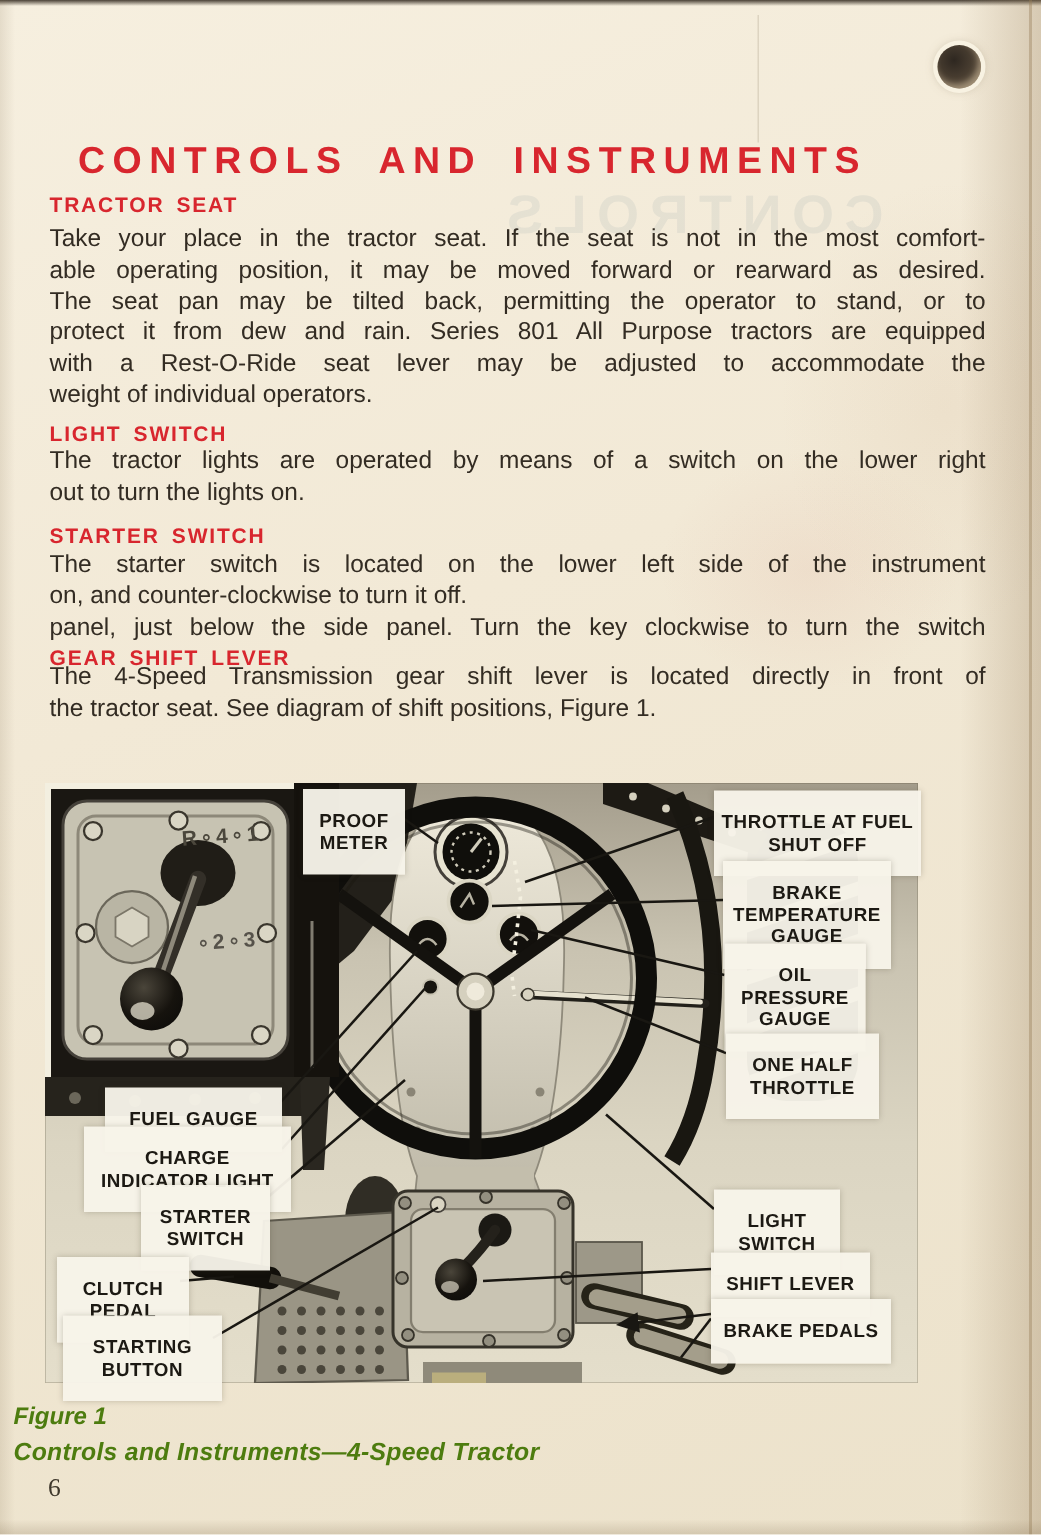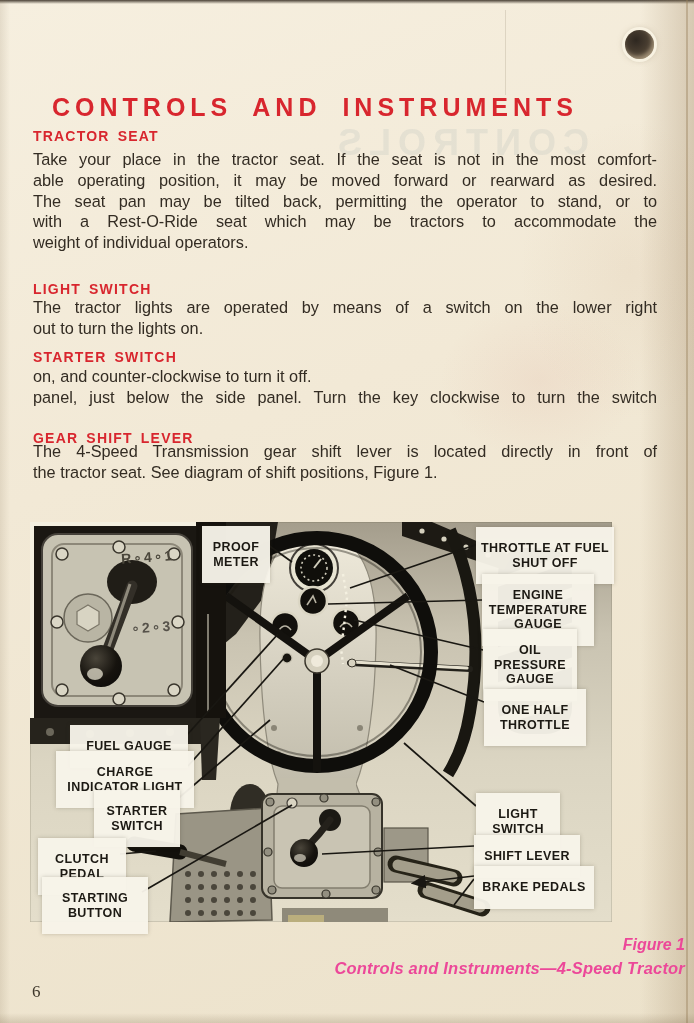--- a/index.html
+++ b/index.html
@@ -40,22 +40,22 @@
   .para .ln{height:20.8px;line-height:20.8px;text-align:justify;text-align-last:justify;}
   .para .ln-last{text-align:left;text-align-last:auto;}
 
   .figure{position:absolute;left:30px;top:522px;width:582px;height:400px;}
   .figure svg{position:absolute;left:0;top:0;}
   .fig-label{position:absolute;background:rgba(247,244,233,.96);color:#1c1913;
     font-weight:bold;font-size:12.5px;line-height:14.5px;letter-spacing:.4px;
     text-align:center;padding:14px 3px;box-shadow:0 0 4px rgba(60,50,35,.25);}
   .fig-label span{display:block;}
 
-  .caption{position:absolute;left:9px;width:676px;text-align:right;
-    font-weight:bold;font-style:italic;color:#ec4899;}
+  .caption{position:absolute;left:9px;width:676px;text-align:left;
+    font-weight:bold;font-style:italic;color:#4d7c0f;}
   .caption-title{top:936px;font-size:16px;}
   .caption-sub{top:959px;font-size:16.5px;letter-spacing:.2px;}
   .page-num{position:absolute;left:32px;top:982px;font-family:"Liberation Serif",serif;
     font-size:17px;color:#3f382c;}
 </style>
 </head>
 <body>
 
 <div class="edge-top"></div>
 <div class="edge-left"></div>
@@ -68,32 +68,34 @@
 <div class="hole-punch"></div>
 <div class="ghost">CONTROLS</div>
 
 <div class="page-title">CONTROLS AND INSTRUMENTS</div>
 
 <div class="sec-head" style="top:128px">TRACTOR SEAT</div>
 <div class="para" style="top:149px">
   <div class="ln">Take your place in the tractor seat. If the seat is not in the most comfort-</div>
   <div class="ln">able operating position, it may be moved forward or rearward as desired.</div>
   <div class="ln">The seat pan may be tilted back, permitting the operator to stand, or to</div>
-  <div class="ln">with a Rest-O-Ride seat which may be tractors to accommodate the</div>
+  <div class="ln">protect it from dew and rain. Series 801 All Purpose tractors are equipped</div>
+  <div class="ln">with a Rest-O-Ride seat lever may be adjusted to accommodate the</div>
   <div class="ln ln-last">weight of individual operators.</div>
 </div>
 
 <div class="sec-head" style="top:281px">LIGHT SWITCH</div>
 <div class="para" style="top:297px">
   <div class="ln">The tractor lights are operated by means of a switch on the lower right</div>
   <div class="ln ln-last">out to turn the lights on.</div>
 </div>
 
 <div class="sec-head" style="top:349px">STARTER SWITCH</div>
 <div class="para" style="top:366px">
+  <div class="ln">The starter switch is located on the lower left side of the instrument</div>
   <div class="ln ln-last">on, and counter-clockwise to turn it off.</div>
   <div class="ln">panel, just below the side panel. Turn the key clockwise to turn the switch</div>
 </div>
 
 <div class="sec-head" style="top:430px">GEAR SHIFT LEVER</div>
 <div class="para" style="top:441px">
   <div class="ln">The 4-Speed Transmission gear shift lever is located directly in front of</div>
   <div class="ln ln-last">the tractor seat. See diagram of shift positions, Figure 1.</div>
 </div>
 
@@ -320,21 +322,21 @@
 
   <div class="fig-label" style="left:172px;top:4px;width:62px">
     <span>PROOF</span>
     <span>METER</span>
   </div>
   <div class="fig-label" style="left:446px;top:5px;width:132px">
     <span>THROTTLE AT FUEL</span>
     <span>SHUT OFF</span>
   </div>
   <div class="fig-label" style="left:452px;top:52px;width:106px">
-    <span>ENGINE</span>
+    <span>BRAKE</span>
     <span>TEMPERATURE</span>
     <span>GAUGE</span>
   </div>
   <div class="fig-label" style="left:453px;top:107px;width:88px">
     <span>OIL</span>
     <span>PRESSURE</span>
     <span>GAUGE</span>
   </div>
   <div class="fig-label" style="left:454px;top:167px;width:96px">
     <span>ONE HALF</span>

